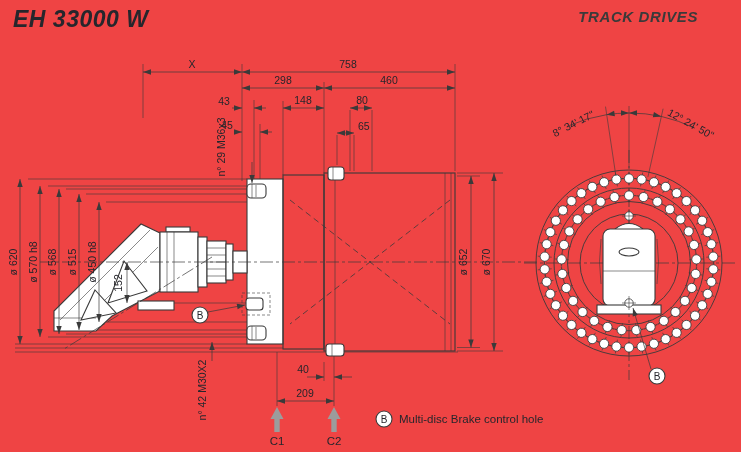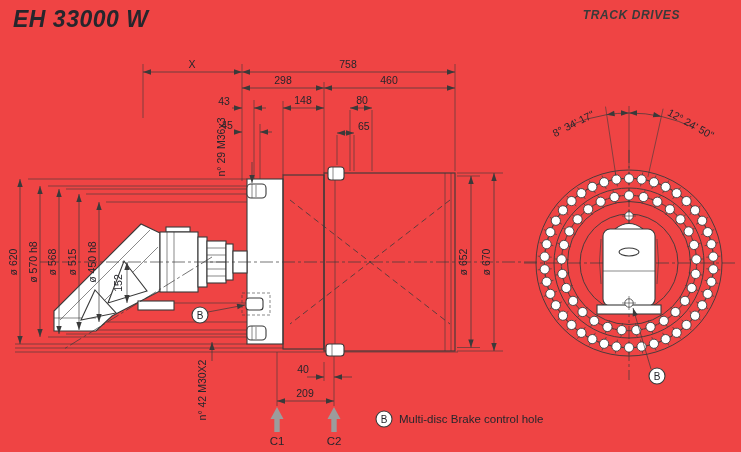--- a/index.html
+++ b/index.html
@@ -1,20 +1,20 @@
 <!DOCTYPE html>
 <html style="--line: #3a3a3a; --ink: #26262c; --arrow: #9c9c9c;"><head>
 <meta charset="utf-8">
 <style>
   html,body{margin:0;padding:0;background:#fff;}
   #page{position:relative;width:741px;height:452px;background:#ef4444;overflow:hidden;
         font-family:"Liberation Sans",sans-serif;}
   .title{position:absolute;left:13px;top:6px;font-size:23px;font-style:italic;
          font-weight:600;letter-spacing:.5px;color:var(--ink);}
-  .corner{position:absolute;right:61px;top:8px;font-size:12px;font-style:italic;
+  .corner{position:absolute;right:43px;top:8px;font-size:15px;font-style:italic;
           font-weight:600;letter-spacing:.6px;color:var(--line);}
   svg{position:absolute;left:0;top:0;}
   .ln{stroke:var(--line);fill:none;}
   .thin{stroke-width:.6;}
   .med{stroke-width:1.1;}
   .dim{stroke-width:.7;}
   .dd{stroke-dasharray:13 3 3 3;stroke-width:.7;}
   .dash{stroke-dasharray:6 4;stroke-width:.8;}
   .w{fill:#fff;}
   .bolt{fill:#fff;stroke:var(--line);stroke-width:.8;}

